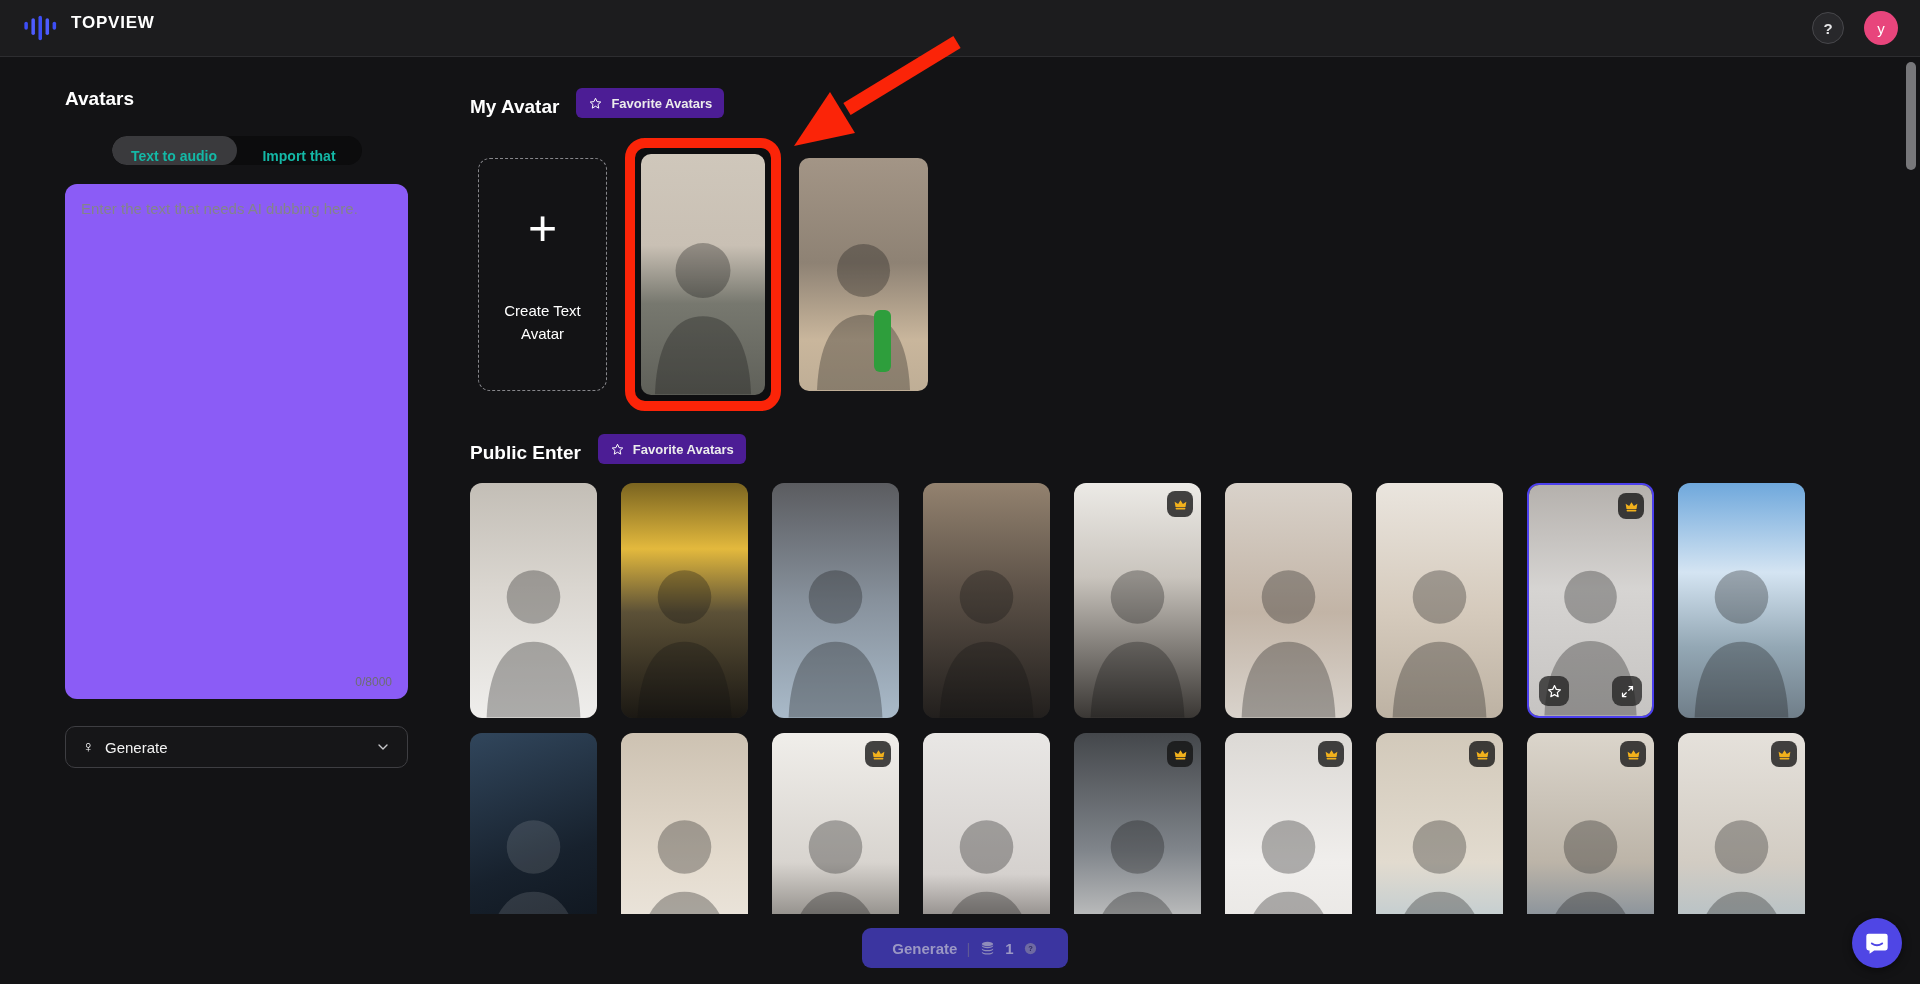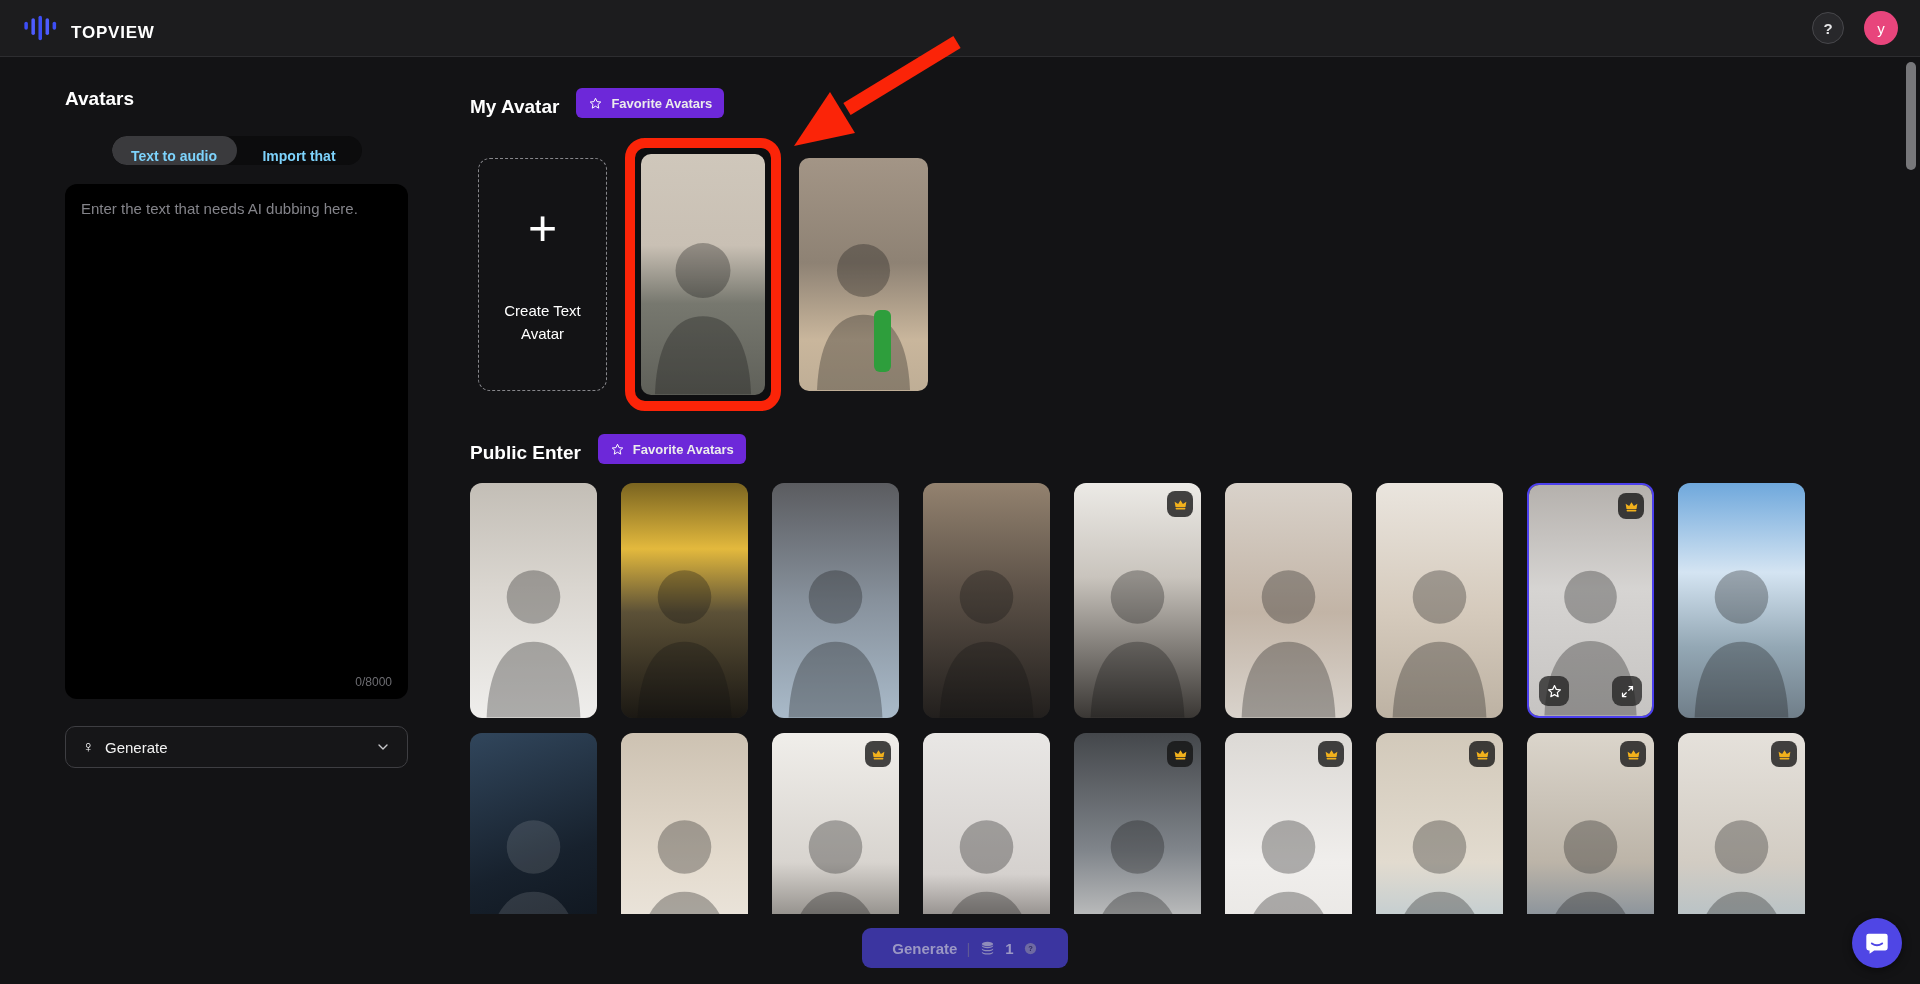--- a/index.html
+++ b/index.html
@@ -4,51 +4,51 @@
 <style>
   html,body{margin:0;padding:0}
   body{width:1920px;height:984px;background:#131315;color:#fff;
        font-family:"Liberation Sans",sans-serif;overflow:hidden;position:relative}
   button{font-family:"Liberation Sans",sans-serif;cursor:pointer}
 
   
   .topbar{position:absolute;top:0;left:0;width:1920px;height:57px;background:#1c1c1e;
           border-bottom:1px solid #2d2d30;display:flex;align-items:center;
           padding:0 22px 0 24px;box-sizing:border-box;z-index:5}
-  .brand{display:flex;align-items:flex-end;gap:11px}
+  .brand{display:flex;align-items:flex-start;gap:11px}
   .brand-name{font-size:17px;font-weight:bold;letter-spacing:.8px}
   .topbar-spacer{flex:1}
   .help-btn{width:32px;height:32px;border-radius:50%;background:#28282b;border:1px solid #47474b;
             color:#e6e6e8;font-size:15px;font-weight:bold;display:flex;align-items:center;justify-content:center;margin-right:20px}
   .user-btn{width:34px;height:34px;border-radius:50%;background:#e8457c;border:none;color:#fff;
             font-size:15px;display:flex;align-items:center;justify-content:center}
 
   
   .script-panel{position:absolute;left:65px;top:88px;width:343px}
   .script-title{font-size:19px;font-weight:bold;margin:0 0 26px 0}
   .tabs{width:250px;height:29px;margin:0 auto;background:#0c0c0d;border-radius:15px;display:flex;overflow:hidden}
-  .tab{flex:1;border:none;background:transparent;color:#7dd3fc;font-size:14px;font-weight:bold;border-radius:15px;padding:12px 6px;white-space:nowrap}
+  .tab{flex:1;border:none;background:transparent;color:#14b8a6;font-size:14px;font-weight:bold;border-radius:15px;padding:12px 6px;white-space:nowrap}
   .tab.active{background:#3a3a3d}
   .textarea-wrap{position:relative;margin-top:19px}
-  .script-input{width:343px;height:515px;background:#000000;border:none;border-radius:12px;resize:none;
+  .script-input{width:343px;height:515px;background:#8b5cf6;border:none;border-radius:12px;resize:none;
                 padding:16px;box-sizing:border-box;color:#ddd;font-size:15px;outline:none;
                 font-family:"Liberation Sans",sans-serif}
   .script-input::placeholder{color:#84848a}
   .char-counter{position:absolute;right:16px;bottom:14px;color:#6d6d72;font-size:12px}
   .voice-select{margin-top:23px;width:343px;height:42px;border-radius:10px;border:1px solid #3e3e42;
                 background:#161618;display:flex;align-items:center;padding:0 16px;box-sizing:border-box;
                 color:#f2f2f2;font-size:15px;gap:11px}
   .female-glyph{font-size:16px;color:#fff}
   .voice-chevron{margin-left:auto;display:flex}
 
   
   .avatar-panel{position:absolute;left:470px;top:88px;width:1380px}
   .section-head{display:flex;align-items:flex-end;gap:17px;height:30px}
   .section-title{font-size:19px;font-weight:bold;margin:0}
-  .fav-btn{display:flex;align-items:center;gap:8px;background:#6d28d9;border:none;border-radius:6px;
+  .fav-btn{display:flex;align-items:center;gap:8px;background:#4c1d95;border:none;border-radius:6px;
            color:#ececec;font-size:13px;font-weight:bold;padding:7px 12px;height:30px;box-sizing:border-box}
   .fav-btn svg{flex:none}
 
   .my-row{display:flex;align-items:center;gap:18px;margin:18px 0 14px 0;height:276px}
   .create-card{margin-left:8px;width:129px;height:233px;border:1px dashed #87878b;border-radius:12px;
                background:transparent;color:#fff;display:flex;flex-direction:column;align-items:center;
                justify-content:center}
   .plus-glyph{font-size:50px;font-weight:100;line-height:1;margin-bottom:46px;color:#fff}
   .create-label{font-size:15px;line-height:1.55;width:104px;text-align:center}
   .selected-wrap{border:10px solid #fb2408;border-radius:20px;padding:6px;background:#0e0e10}

